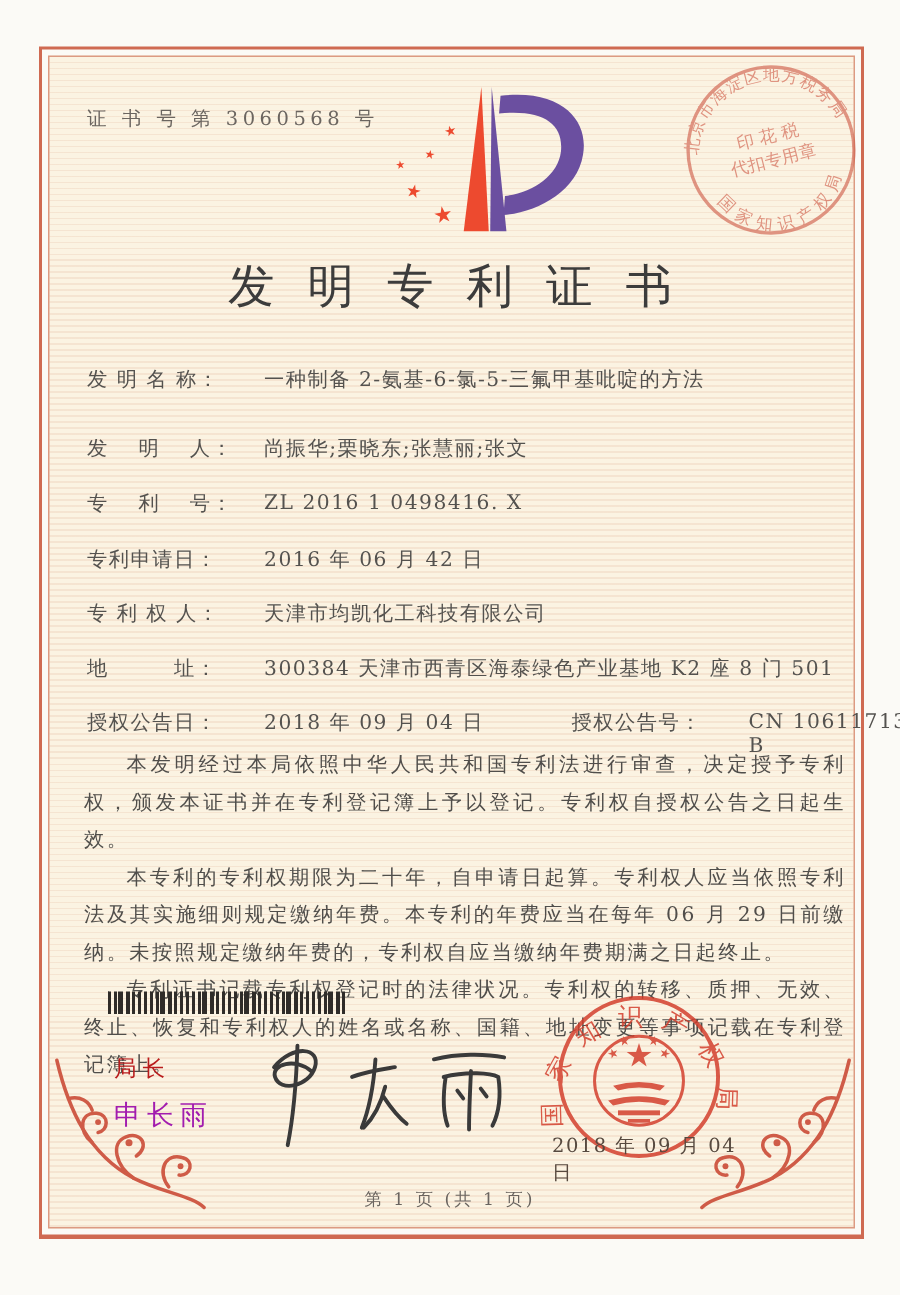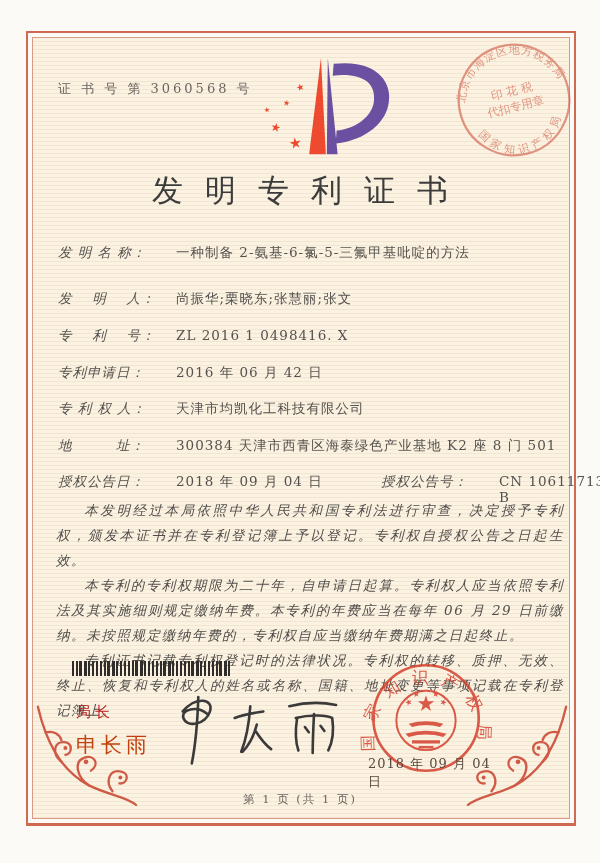--- a/index.html
+++ b/index.html
@@ -15,46 +15,46 @@
   }
   .frame-inner{
     position:absolute;left:4px;top:4px;right:4px;bottom:4px;
     border:1px solid #dc9a82;
     background-color:#fbf3e2;
     background-image:repeating-linear-gradient(0deg,
       rgba(214,150,120,0.16) 0px, rgba(214,150,120,0.16) 1px,
       transparent 1px, transparent 4px);
   }
   .cert-number{
-    position:absolute;left:58px;top:80px;font-size:13px;
+    position:absolute;left:58px;top:70px;font-size:13px;
     letter-spacing:3px;color:#6b6560;
   }
   .logo{position:absolute;left:238px;top:56px;width:158px;height:108px;}
   .tax-stamp{position:absolute;left:448px;top:34px;width:132px;height:132px;opacity:.62;transform:rotate(-14deg);}
   .title{
     position:absolute;left:0;top:170px;width:100%;text-align:center;
     font-size:31px;color:#3c3c3c;letter-spacing:22px;text-indent:22px;
   }
   .field-row{position:absolute;left:58px;right:38px;display:flex;font-size:13.5px;letter-spacing:1px;color:#54524f;}
-  .field-label{flex:0 0 118px;white-space:pre;font-style:italic;}
+  .field-label{flex:0 0 118px;white-space:pre;}
   .field-value{flex:1;}
   .field-pair2{display:flex;flex:0 0 235px;margin-left:35px;}
   .paragraphs{position:absolute;left:56px;right:36px;top:498px;}
   .paragraphs p{
     margin:0;text-indent:2.1em;line-height:25px;font-size:13.5px;
-    letter-spacing:1.6px;text-align:justify;color:#504e4b;font-style:italic;
+    letter-spacing:1.6px;text-align:justify;color:#504e4b;
   }
   .barcode{
     position:absolute;left:72px;top:661px;width:158px;height:15px;
     background-image:
       repeating-linear-gradient(90deg,#2f2c29 0 2px,transparent 2px 4px),
       repeating-linear-gradient(90deg,#2f2c29 0 1px,transparent 1px 7px);
   }
   .director-label{position:absolute;left:76px;top:703px;font-size:15px;letter-spacing:4px;color:#b91c1c;}
-  .director-name{position:absolute;left:76px;top:731px;font-size:21px;letter-spacing:4px;color:#c2410c;}
+  .director-name{position:absolute;left:76px;top:731px;font-size:18px;letter-spacing:4px;color:#a21caf;}
   .signature{position:absolute;left:158px;top:684px;width:195px;height:90px;}
   .cnipa-seal{position:absolute;left:356px;top:648px;width:140px;height:140px;opacity:.92;}
   .seal-date{
     position:absolute;left:368px;top:755px;width:140px;font-size:13px;
     letter-spacing:1px;color:#57493f;z-index:3;
   }
   .footer{
     position:absolute;left:0;top:792px;width:100%;text-align:center;
     font-size:11.5px;letter-spacing:2px;color:#6b6560;
   }

